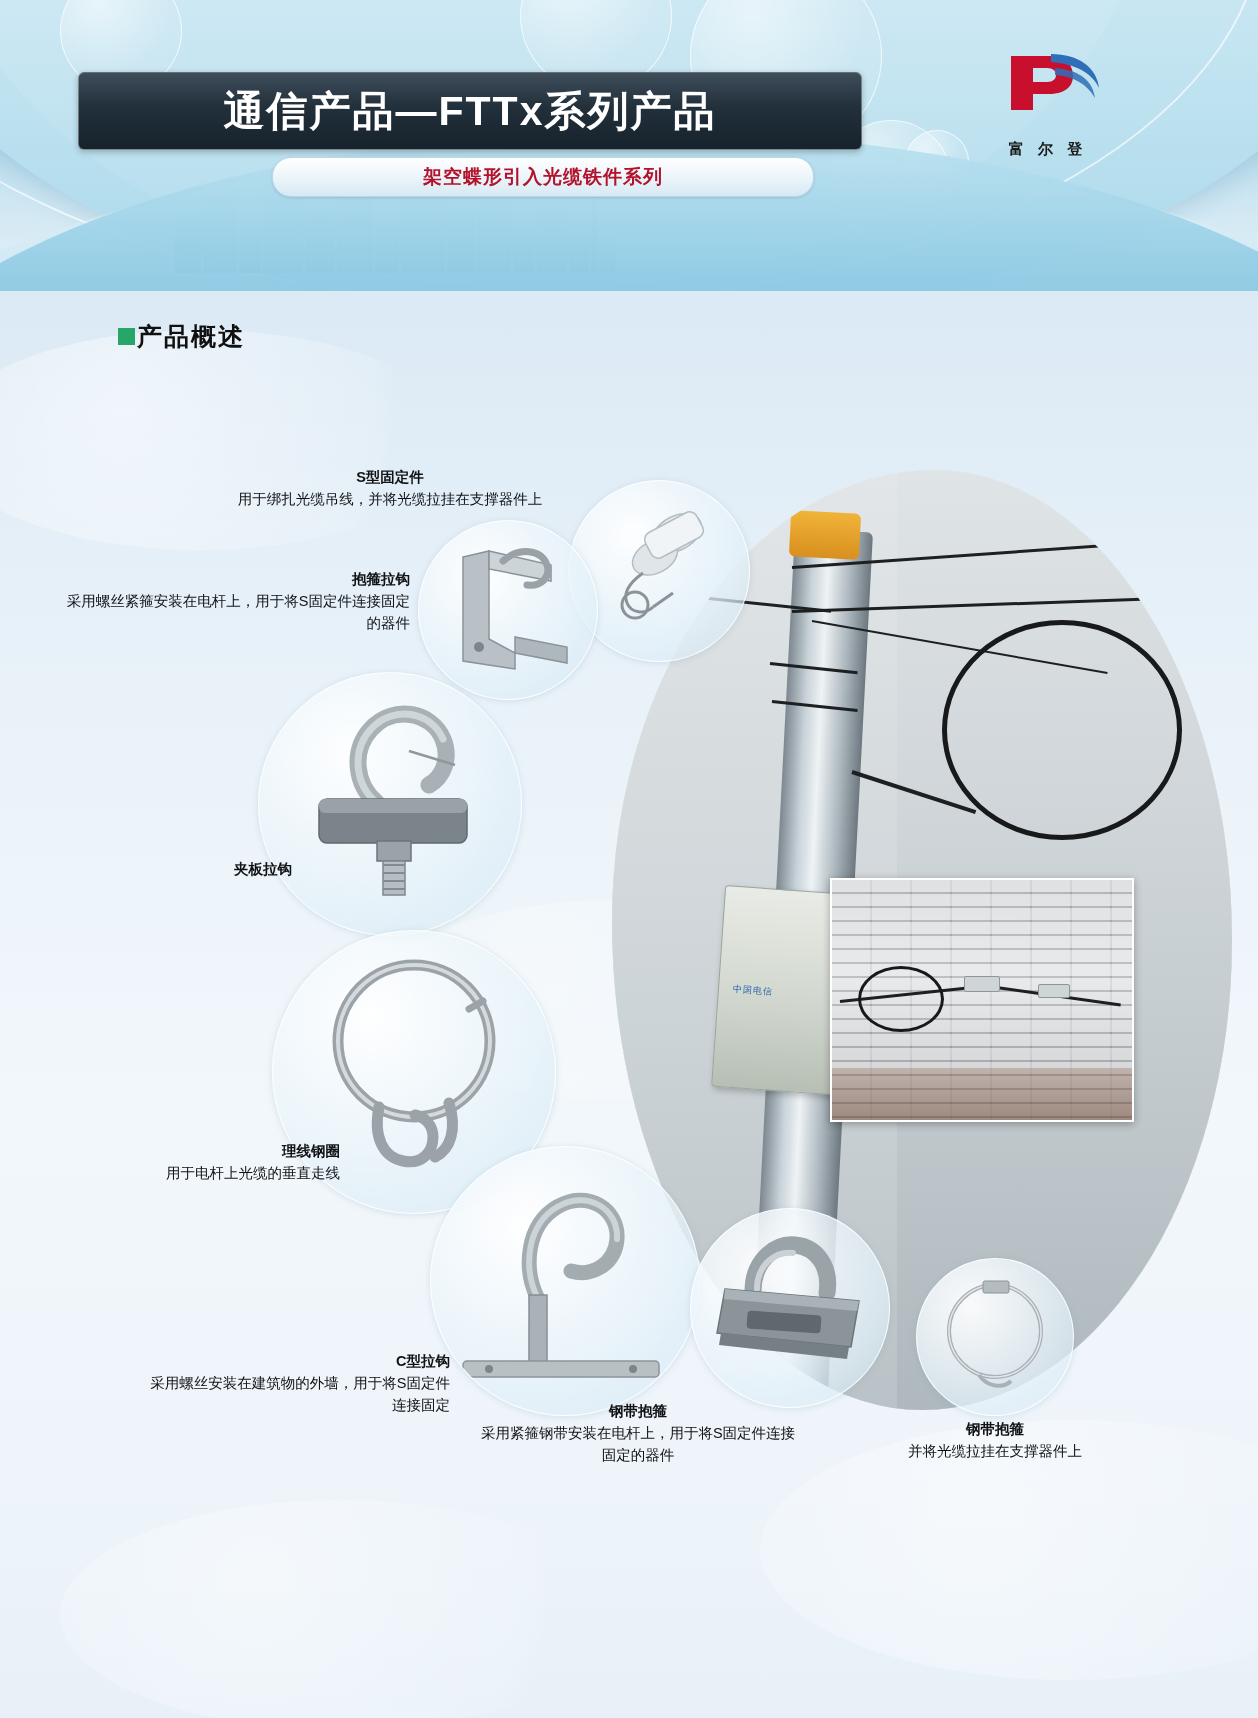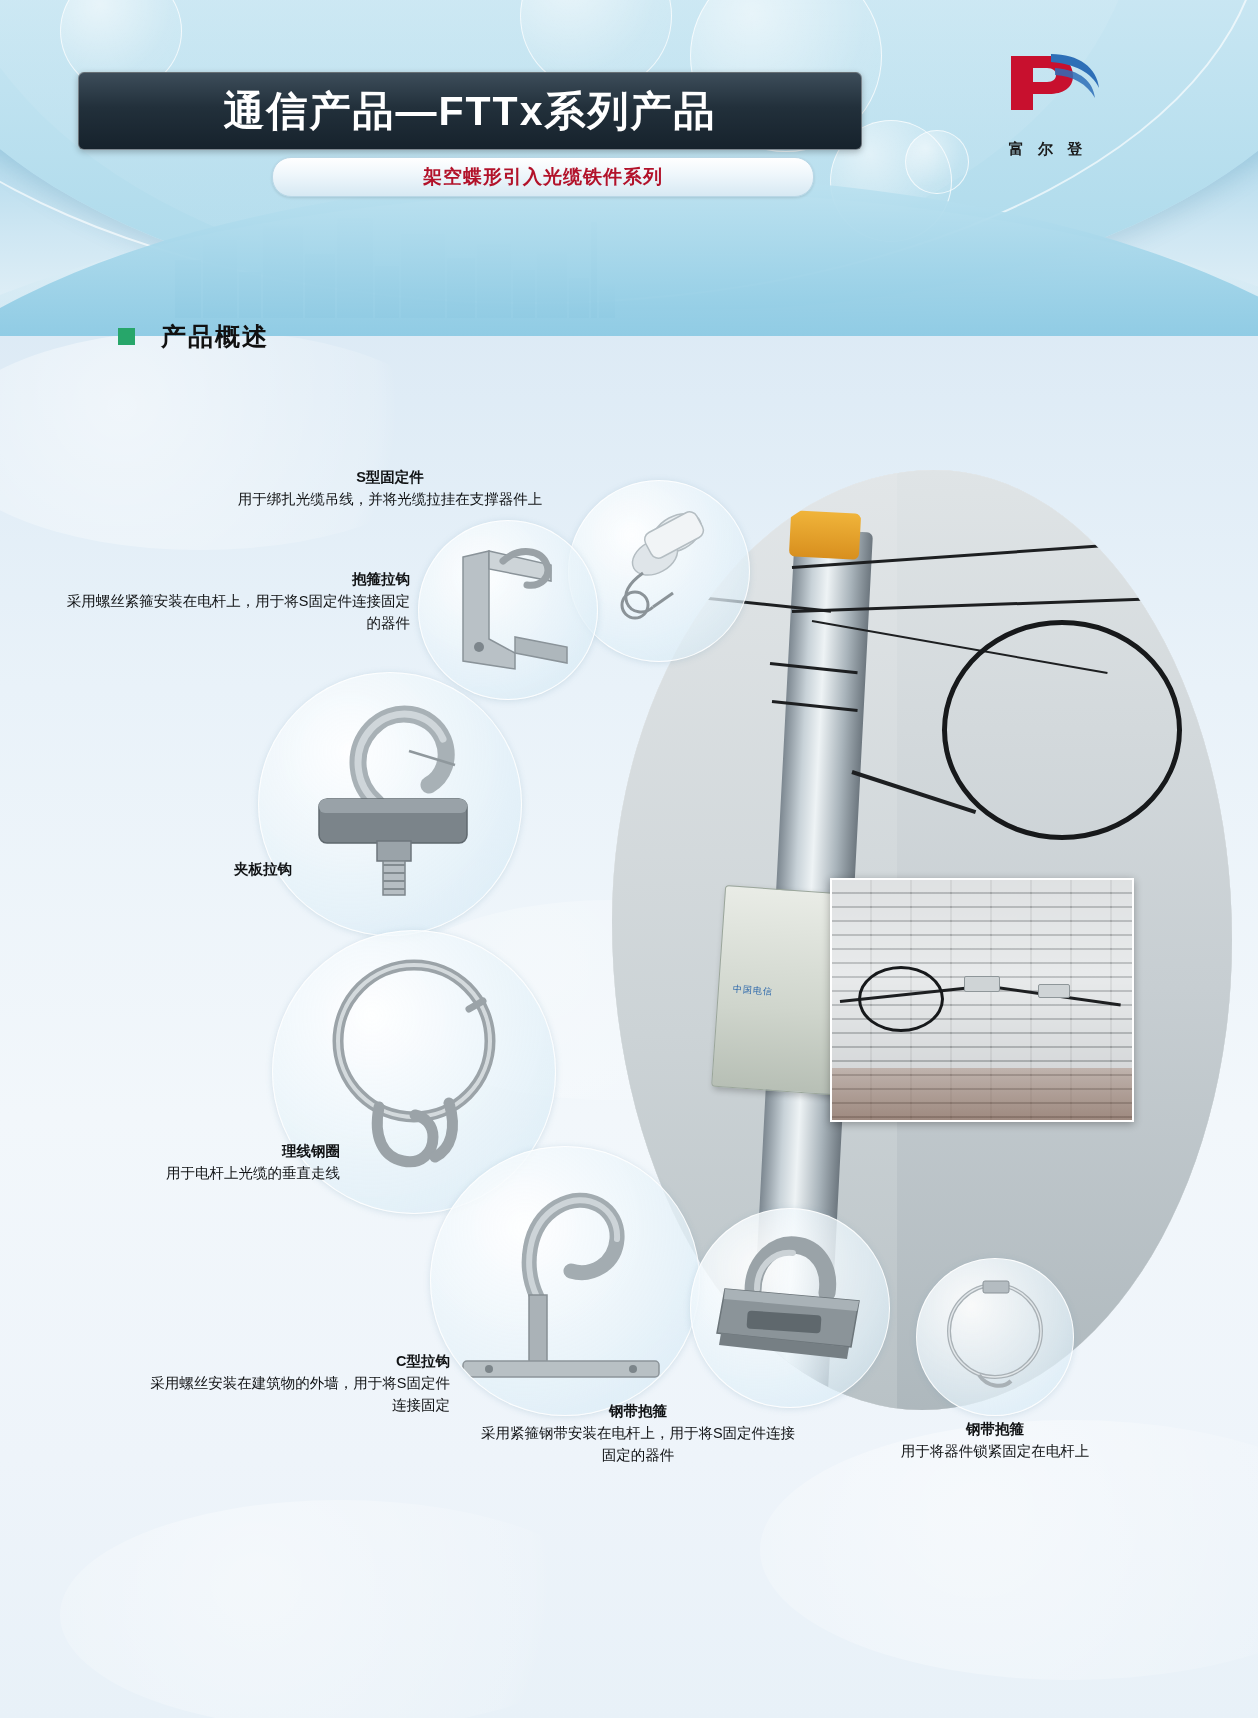--- a/index.html
+++ b/index.html
@@ -37,21 +37,21 @@
     border: 1px solid rgba(255,255,255,0.75);
     background: radial-gradient(circle at 32% 28%, rgba(255,255,255,0.55), rgba(255,255,255,0.10) 60%, rgba(255,255,255,0.03) 100%);
     pointer-events: none;
   }
 
   
   .header {
     position: absolute;
     left: 0; top: 0;
     width: 1258px;
-    height: 336px;
+    height: 291px;
     overflow: hidden;
   }
   .header-sky {
     position: absolute;
     inset: 0;
     background: linear-gradient(to bottom, #bfe0ef 0%, #a9d6ea 35%, #cfe7f3 70%, #e7f2f8 100%);
   }
   .header-swoosh {
     position: absolute;
     left: -120px;
@@ -184,21 +184,21 @@
     font-weight: bold;
   }
 
   
   .section-head {
     position: absolute;
     left: 118px;
     top: 320px;
     display: flex;
     align-items: center;
-    gap: 26px;
+    gap: 2px;
   }
   .section-square {
     width: 17px;
     height: 17px;
     background: #27a66a;
     display: inline-block;
   }
   .section-title {
     font-size: 25px;
     font-weight: bold;
@@ -518,17 +518,17 @@
   <div class="prod-circle" style="left:916px; top:1258px; width:156px; height:156px;">
     <svg width="156" height="156" viewBox="0 0 156 156">
       <circle cx="78" cy="72" r="46" fill="none" stroke="#a9b1b6" stroke-width="4"></circle>
       <circle cx="78" cy="72" r="46" fill="none" stroke="#e2e7ea" stroke-width="1.5"></circle>
       <path d="M62 116 C70 128 86 130 94 122" fill="none" stroke="#a9b1b6" stroke-width="4"></path>
       <rect x="66" y="22" width="26" height="12" rx="2" fill="#b4bcc1" stroke="#8b9398" stroke-width="1"></rect>
     </svg>
   </div>
   <div class="cap c" style="left:800px; top:1418px; width:390px;">
     <span class="cap-title">钢带抱箍</span>
-    <span>用于将器件锁紧固定在电杆上</span>
+    <span>并将光缆拉挂在支撑器件上</span>
   </div>
 
   <div class="footer-space"></div>
 </div>
 
 </body></html>

